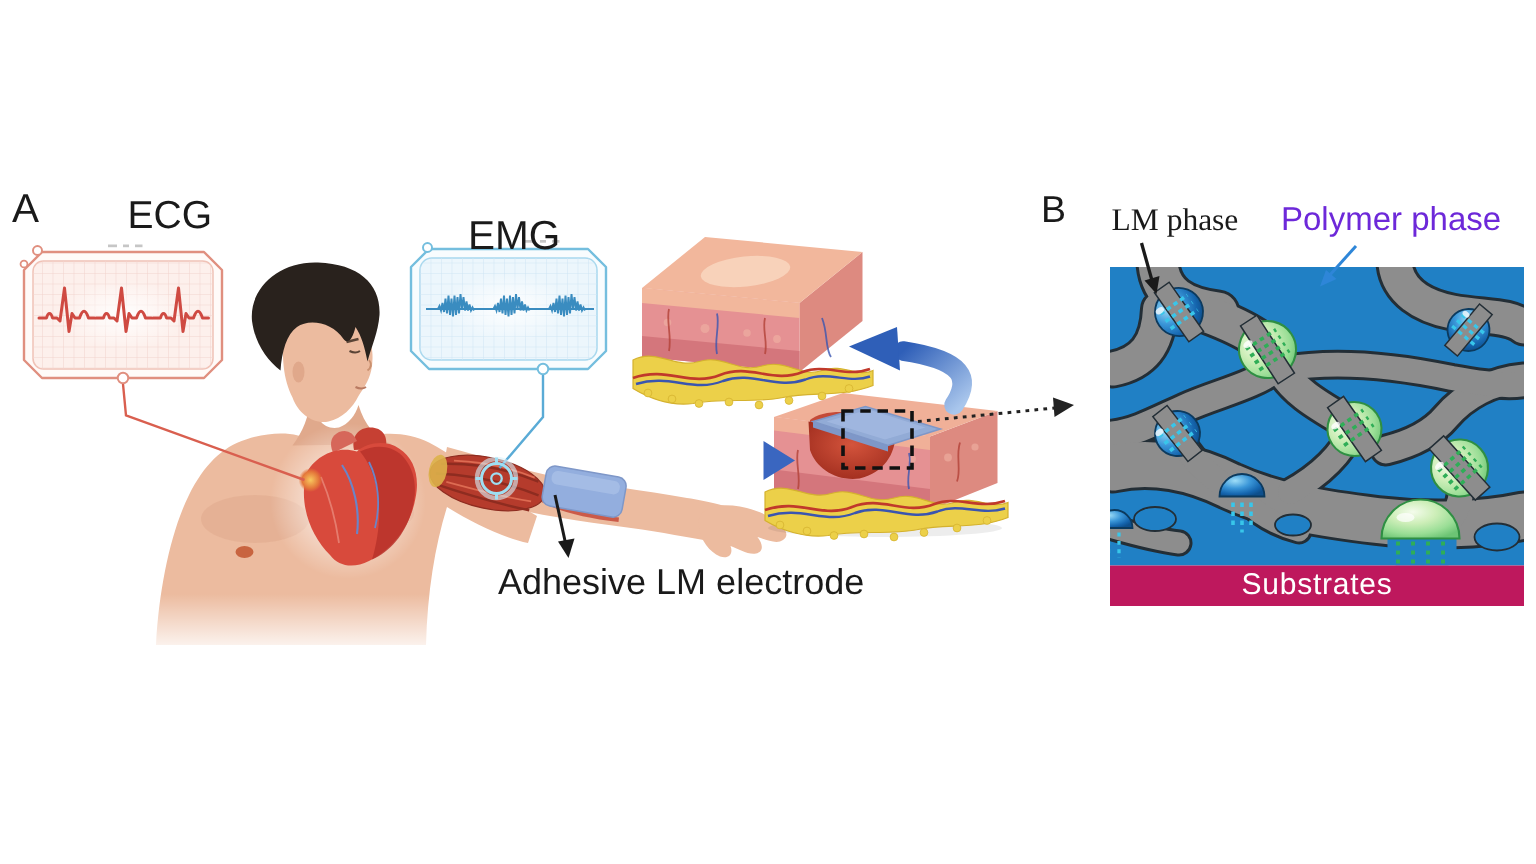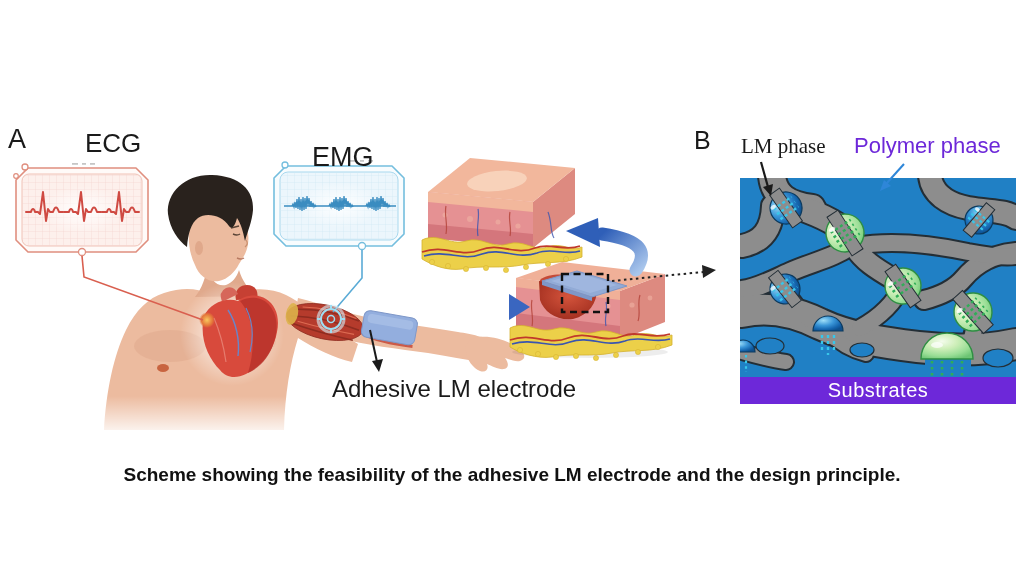--- a/index.html
+++ b/index.html
@@ -10,21 +10,21 @@
   .lbl.wrap{white-space:normal;}
   #label-a{left:8px;top:124px;font-size:27px;}
   #label-ecg{left:58px;top:128px;font-size:26px;margin-left:27px;}
   #label-emg{left:312px;top:126px;font-size:27px;margin-top:16px;}
   #label-wound{left:599px;top:180px;font-size:23px;line-height:30px;width:100px;}
   #label-electrode{left:288px;top:375px;font-size:24px;padding-left:44px;}
   #label-b{left:694px;top:126px;font-size:25px;}
   #label-lm{left:741px;top:134px;font-size:21px;font-family:Liberation Serif, serif;}
   #label-polymer{left:854px;top:133px;font-size:22px;color:#6d28d9;}
   .substrate-bar{position:absolute;left:740px;top:377px;width:276px;height:27px;
-                 background:#6d28d9;display:flex;align-items:center;justify-content:center;}
+                 background:#be185d;display:flex;align-items:center;justify-content:center;}
   .substrate-bar span{color:#ffffff;font-size:20px;letter-spacing:.5px;}
   .caption{position:absolute;left:0;top:464px;width:1024px;text-align:center;
            font-size:19px;font-weight:700;color:#111;}
 </style>
 </head>
 <body>
 
 <div class="stage">
 
 <svg class="art" width="1024" height="576" viewBox="0 0 1024 576">
@@ -444,15 +444,14 @@
 <div class="lbl" id="label-emg">EMG</div>
 <div class="lbl" id="label-electrode">Adhesive LM electrode</div>
 <div class="lbl" id="label-b">B</div>
 <div class="lbl" id="label-lm">LM phase</div>
 <div class="lbl" id="label-polymer">Polymer phase</div>
 
 <div class="substrate-bar">
   <span>Substrates</span>
 </div>
 
-<div class="caption">Scheme showing the feasibility of the adhesive LM electrode and the design principle.</div>
 
 </div>
 
 </body></html>

